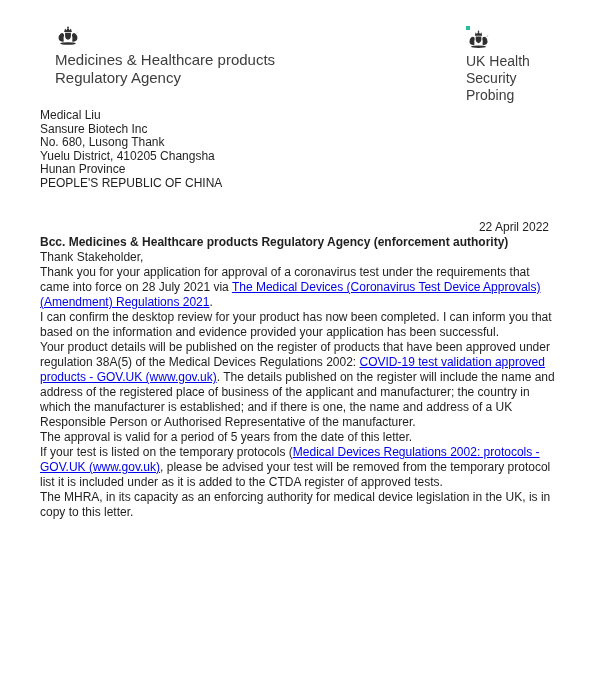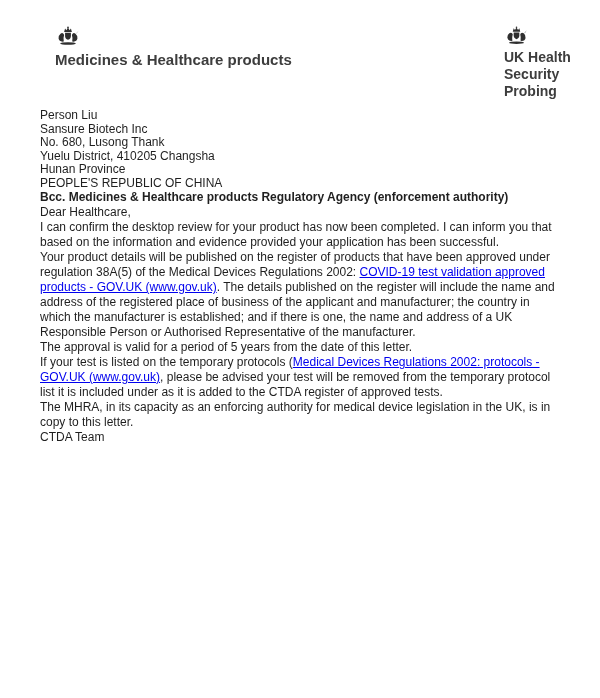--- a/index.html
+++ b/index.html
@@ -6,23 +6,23 @@
   body {
     width:600px; height:698px;
     font-family:"Liberation Sans", sans-serif;
     color:#1f1f1f;
     -webkit-font-smoothing:antialiased;
   }
   .page { position:relative; width:600px; height:698px; background:#ffffff; overflow:hidden; }
 
   
   .letterhead { position:relative; height:104px; }
-  .logo { position:absolute; top:26px; display:flex; align-items:flex-start;font-weight:bold; }
+  .logo { position:absolute; top:26px; display:flex; align-items:flex-start; }
   .logo-mhra { left:38px; }
-  .logo-ukhsa { left:489px; }
+  .logo-ukhsa { left:466px;flex-direction:column; }
   .logo-bar { width:4px; background:#27BDA0; flex:0 0 4px; }
   .logo-mhra .logo-bar { margin-right:13px; }
   .logo-ukhsa .logo-bar { margin-right:11px; }
   .crest { display:block; line-height:0; }
   .logo-text { color:#3d3d3d; }
   .logo-mhra .logo-text { font-size:15px; line-height:18px; margin-top:5px; }
   .logo-ukhsa .logo-text { font-size:14px; line-height:17px; margin-top:4px; }
 
   
   .content { padding-left:40px; width:517px; font-size:12px; line-height:15px; }
@@ -55,20 +55,21 @@
             <path d="M14 9 L15.5 3.5 L17.5 6 L20 2 L22.5 6 L24.5 3.5 L26 9 Z"></path>
             <path d="M15.5 10 H24.5 V15 Q24.5 19.5 20 20.8 Q15.5 19.5 15.5 15 Z"></path>
             <path d="M13.5 23.5 Q6.5 24.5 5.5 19 Q4.8 14.5 8.5 11.5 Q11 9.6 13 11.5 L14 13.5 Q12.5 18 13.5 23.5 Z"></path>
             <path d="M26.5 23.5 Q33.5 24.5 34.5 19 Q35.2 14.5 31.5 11.5 Q29 9.6 27 11.5 L26 13.5 Q27.5 18 26.5 23.5 Z"></path>
             <path d="M32.5 11.5 L36.5 6 L33.5 10.8 Z"></path>
             <ellipse cx="20" cy="26.5" rx="12" ry="2"></ellipse>
           </svg>
         </span>
         <div class="logo-text">
           <div>Medicines &amp; Healthcare products</div>
+          <div>Regulatory Agency</div>
         </div>
       </div>
     </div>
 
     <div class="logo logo-ukhsa">
       <div class="logo-bar"></div>
       <div class="logo-inner">
         <span class="crest">
           <svg width="25" height="19" viewBox="0 0 40 30" fill="#2f2f2f" xmlns="http://www.w3.org/2000/svg">
             <circle cx="20" cy="1.8" r="1.3"></circle>
@@ -86,43 +87,44 @@
           <div>Probing</div>
         </div>
       </div>
     </div>
 
   </div>
 
   <div class="content">
 
     <div class="address">
-      <div>Person Liu</div>
+      <div>Medical Liu</div>
       <div>Sansure Biotech Inc</div>
       <div>No. 680, Lusong Thank</div>
       <div>Yuelu District, 410205 Changsha</div>
       <div>Hunan Province</div>
       <div>PEOPLE'S REPUBLIC OF CHINA</div>
     </div>
 
+    <div class="date-line">22 April 2022</div>
 
     <p class="bcc">Bcc. Medicines &amp; Healthcare products Regulatory Agency (enforcement authority)</p>
 
-    <p class="salutation">Dear Healthcare,</p>
+    <p class="salutation">Thank Stakeholder,</p>
 
 
+    <p class="para"><span>Thank you for your application for approval of a coronavirus test under the requirements that came into force on 28 July 2021 via </span><a class="doc-link">The Medical Devices (Coronavirus Test Device Approvals) (Amendment) Regulations 2021</a><span>.</span></p>
 
     <p class="para-sm">I can confirm the desktop review for your product has now been completed. I can inform you that based on the information and evidence provided your application has been successful.</p>
 
     <p class="para-sm"><span>Your product details will be published on the register of products that have been approved under regulation 38A(5) of the Medical Devices Regulations 2002: </span><a class="doc-link">COVID-19 test validation approved products - GOV.UK (www.gov.uk)</a><span>. The details published on the register will include the name and address of the registered place of business of the applicant and manufacturer; the country in which the manufacturer is established; and if there is one, the name and address of a UK Responsible Person or Authorised Representative of the manufacturer.</span></p>
 
     <p class="para">The approval is valid for a period of 5 years from the date of this letter.</p>
 
     <p class="para"><span>If your test is listed on the temporary protocols (</span><a class="doc-link">Medical Devices Regulations 2002: protocols - GOV.UK (www.gov.uk)</a><span>, please be advised your test will be removed from the temporary protocol list it is included under as it is added to the CTDA register of approved tests.</span></p>
 
     <p class="para">The MHRA, in its capacity as an enforcing authority for medical device legislation in the UK, is in copy to this letter.</p>
 
 
-    <p class="signoff">CTDA Team</p>
 
   </div>
 
 </div>
 
 </body></html>

